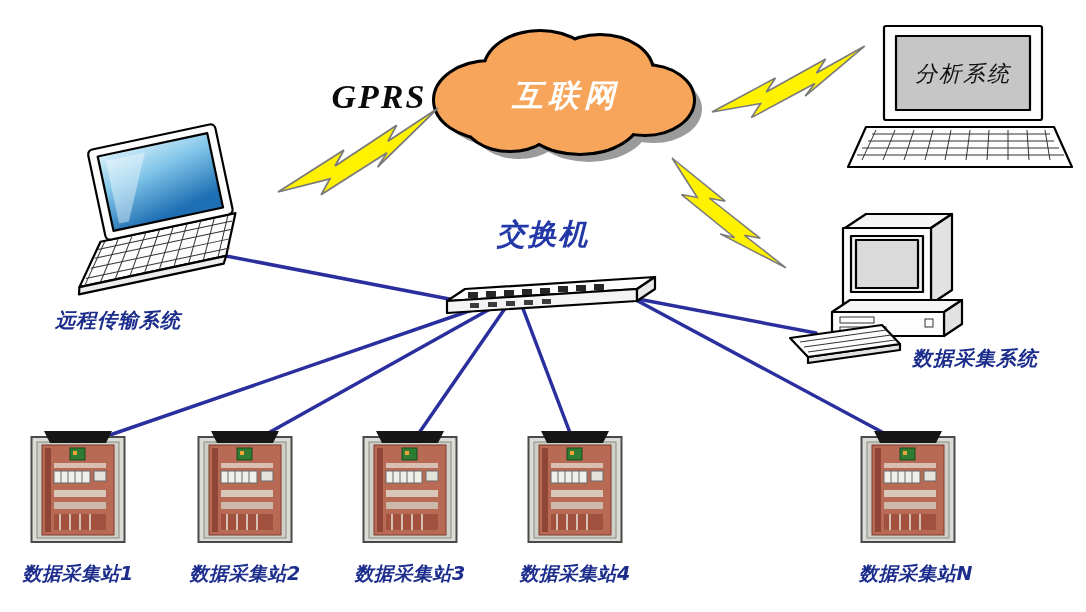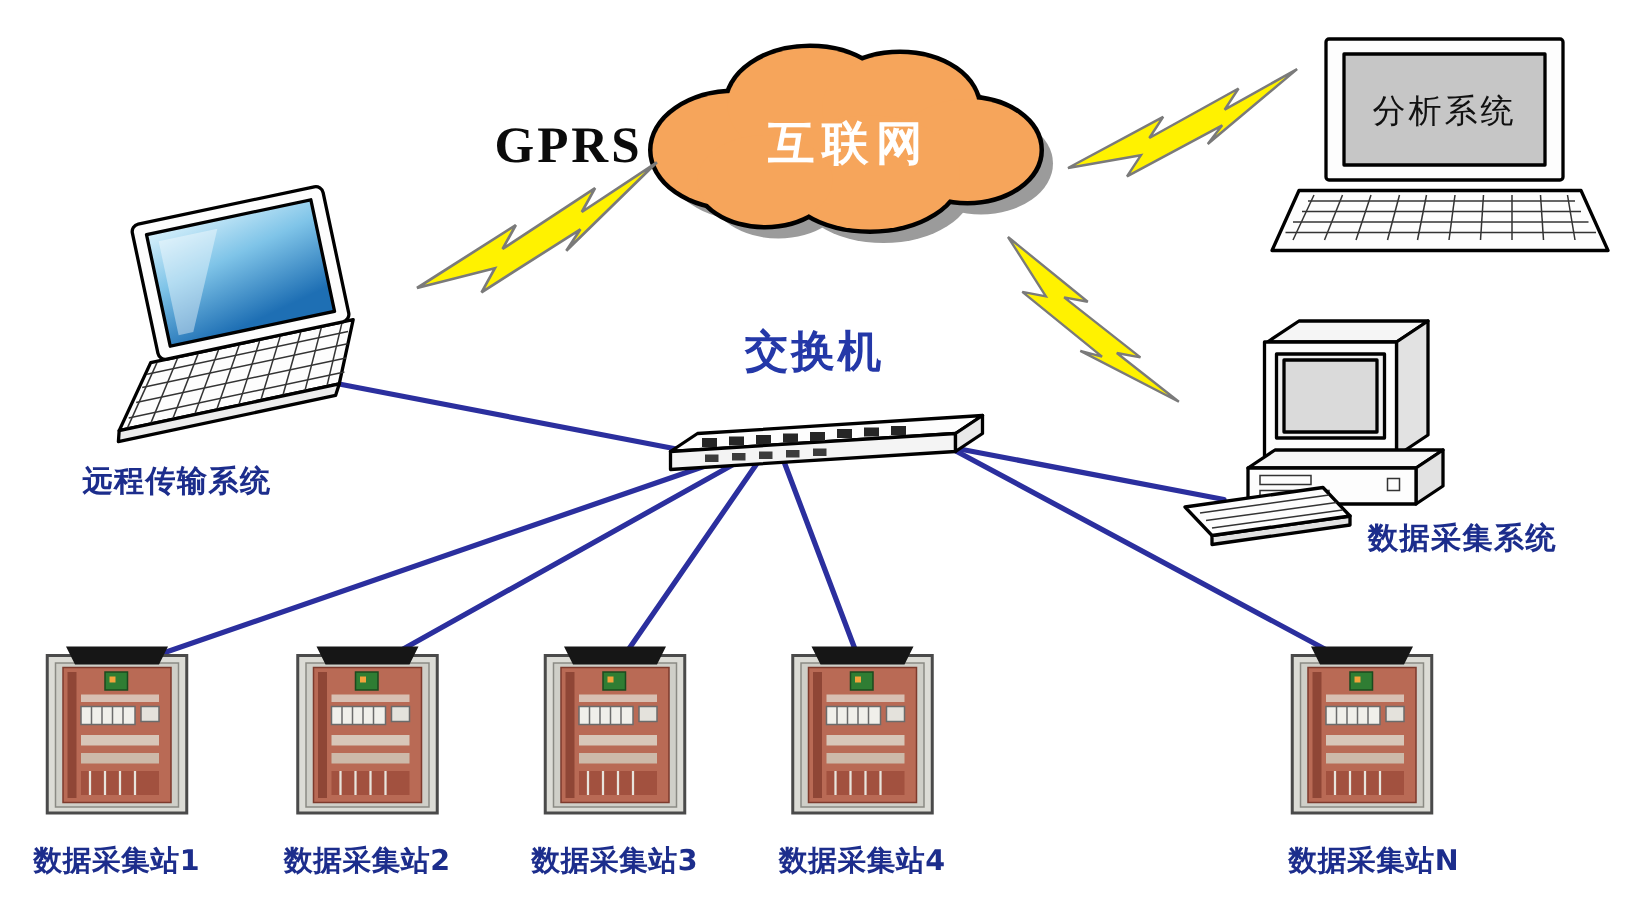--- a/index.html
+++ b/index.html
@@ -1,18 +1,19 @@
 <!DOCTYPE html>
 <html><head>
 <meta charset="utf-8">
 <style>
   html,body{margin:0;padding:0;background:#ffffff;}
   .stage{
     position:relative;width:1086px;height:612px;background:#ffffff;overflow:hidden;
     font-family:"DejaVu Sans","Liberation Sans",sans-serif;
+    font-style:italic;
   }
   .stage svg{position:absolute;left:0;top:0;}
   svg text{font-family:"DejaVu Sans","Liberation Sans",sans-serif;}
   .t-gprs{font-family:"Liberation Serif","DejaVu Serif",serif;font-weight:bold;font-size:34px;fill:#0b0b0b;letter-spacing:2px;}
   .t-cloud{font-weight:bold;font-size:31px;fill:#ffffff;letter-spacing:5px;}
   .t-switch{font-size:29px;fill:#2438A8;font-weight:600;letter-spacing:2px;}
   .t-screen{font-size:22px;fill:#111111;letter-spacing:2px;}
   .t-blue{font-size:20px;fill:#1C2D8C;font-weight:600;letter-spacing:1px;}
   .t-station{font-size:19px;fill:#1C2D8C;font-weight:600;letter-spacing:0.5px;}
   .link{stroke:#2B2F9E;stroke-width:3.5;stroke-linecap:round;}

